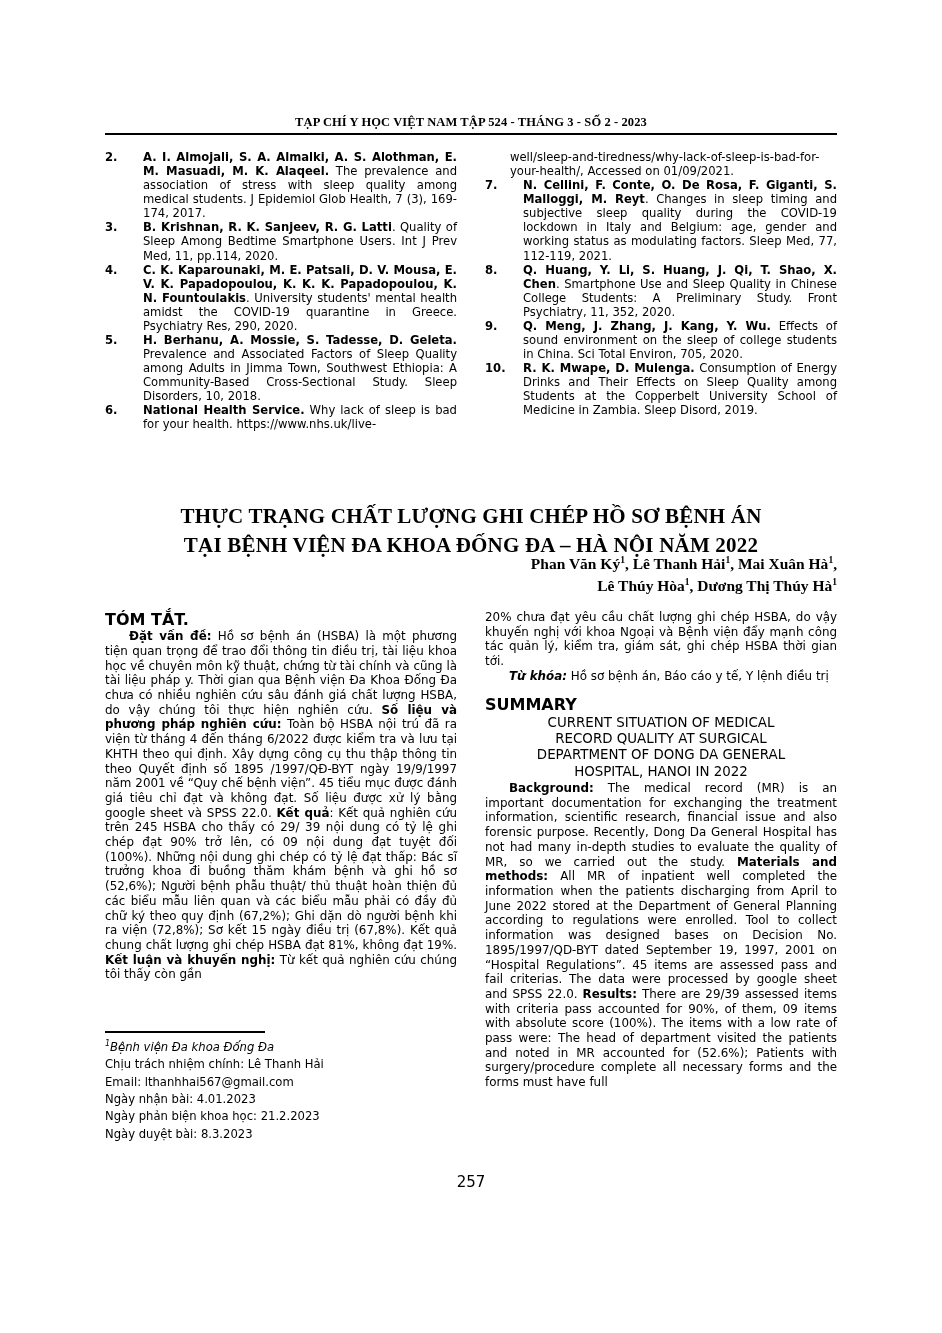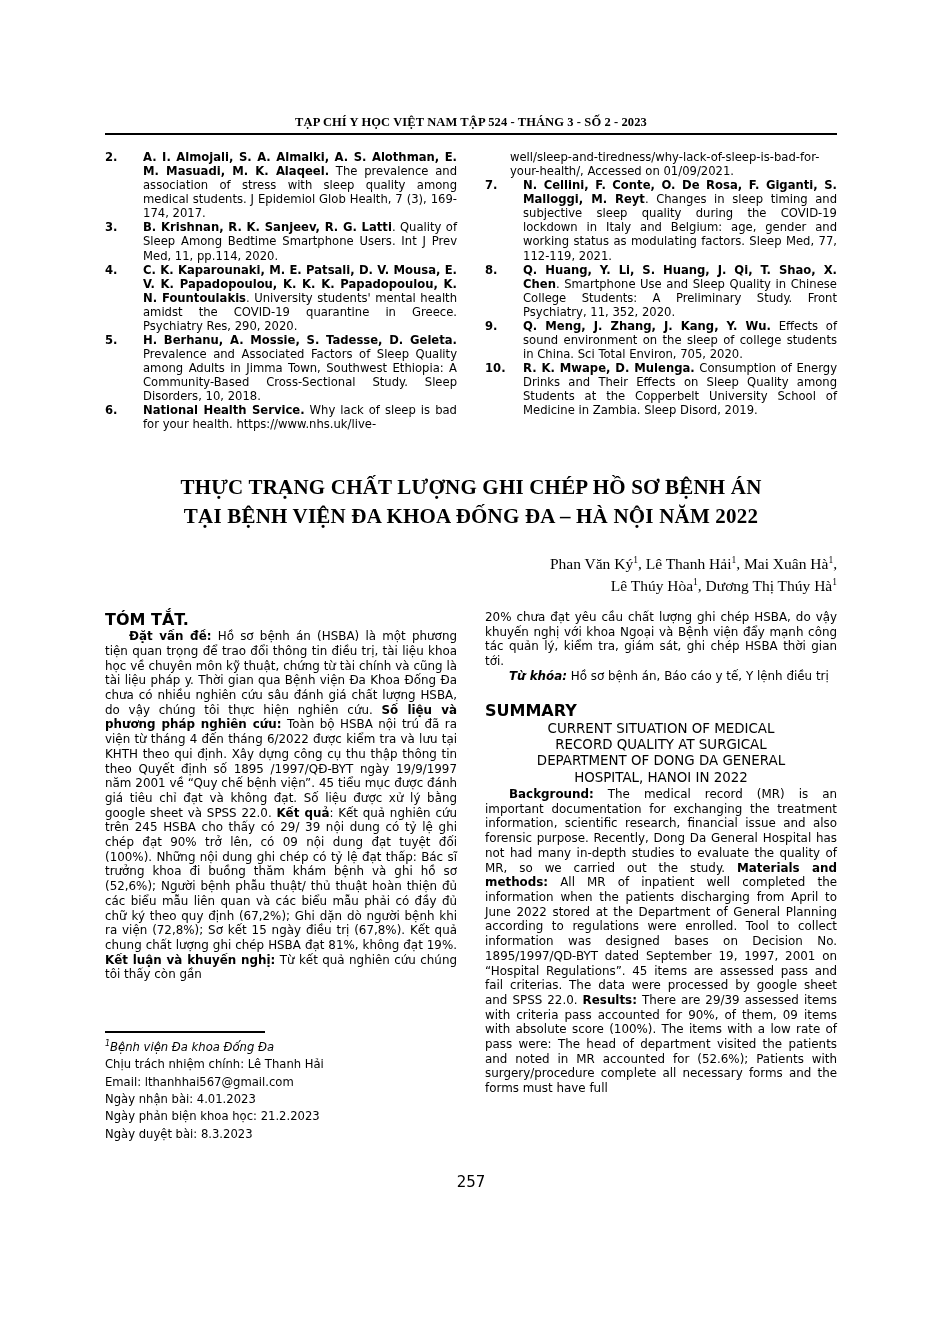--- a/index.html
+++ b/index.html
@@ -90,37 +90,37 @@
     text-align: justify;
     font-size: 11.6px;
     line-height: 1.215;
     padding-left: 25px;
   }
 
   
   .art-title {
     position: absolute;
     left: 0;
-    top: 473px;
+    top: 502px;
     width: 732px;
     text-align: center;
     font-family: "Liberation Serif", serif;
     font-weight: bold;
     font-size: 21px;
     line-height: 1.38;
     letter-spacing: 0.2px;
   }
   .authors {
     position: absolute;
     left: 0;
     top: 553px;
     width: 732px;
     text-align: right;
     font-family: "Liberation Serif", serif;
-    font-weight: normal;
+    font-weight: bold;
     font-size: 15.5px;
     line-height: 1.45;
   }
   .authors sup { font-size: 9.5px; vertical-align: super; }
 
   
   .abs {
     font-family: "DejaVu Sans", sans-serif;
     font-size: 11.9px;
     line-height: 1.235;
@@ -243,21 +243,21 @@
 
       <div class="col col-left" style="top:610px;">
         <div class="sec-head">TÓM TẮT.</div>
         <div class="abs indent"><b>Đặt vấn đề:</b><span> Hồ sơ bệnh án (HSBA) là một phương tiện quan trọng để trao đổi thông tin điều trị, tài liệu khoa học về chuyên môn kỹ thuật, chứng từ tài chính và cũng là tài liệu pháp y. Thời gian qua Bệnh viện Đa Khoa Đống Đa chưa có nhiều nghiên cứu sâu đánh giá chất lượng HSBA, do vậy chúng tôi thực hiện nghiên cứu. </span><b>Số liệu và phương pháp nghiên cứu:</b><span> Toàn bộ HSBA nội trú đã ra viện từ tháng 4 đến tháng 6/2022 được kiểm tra và lưu tại KHTH theo qui định. Xây dựng công cụ thu thập thông tin theo Quyết định số 1895 /1997/QĐ-BYT ngày 19/9/1997 năm 2001 về “Quy chế bệnh viện”. 45 tiểu mục được đánh giá tiêu chỉ đạt và không đạt. Số liệu được xử lý bằng google sheet và SPSS 22.0. </span><b>Kết quả</b><span>: Kết quả nghiên cứu trên 245 HSBA cho thấy có 29/ 39 nội dung có tỷ lệ ghi chép đạt 90% trở lên, có 09 nội dung đạt tuyệt đối (100%). Những nội dung ghi chép có tỷ lệ đạt thấp: Bác sĩ trưởng khoa đi buồng thăm khám bệnh và ghi hồ sơ (52,6%); Người bệnh phẫu thuật/ thủ thuật hoàn thiện đủ các biểu mẫu liên quan và các biểu mẫu phải có đầy đủ chữ ký theo quy định (67,2%); Ghi dặn dò người bệnh khi ra viện (72,8%); Sơ kết 15 ngày điều trị (67,8%). Kết quả chung chất lượng ghi chép HSBA đạt 81%, không đạt 19%. </span><b>Kết luận và khuyến nghị:</b><span> Từ kết quả nghiên cứu chúng tôi thấy còn gần </span></div>
       </div>
 
       <div class="col col-right" style="top:610px;">
         <div class="abs">20% chưa đạt yêu cầu chất lượng ghi chép HSBA, do vậy khuyến nghị với khoa Ngoại và Bệnh viện đẩy mạnh công tác quản lý, kiểm tra, giám sát, ghi chép HSBA thời gian tới.</div>
         <div class="abs indent" style="margin-top:0px;"><b><i>Từ khóa:</i></b><span> Hồ sơ bệnh án, Báo cáo y tế, Y lệnh điều trị</span></div>
 
-        <div class="sec-head" style="margin-top:17px;">SUMMARY</div>
+        <div class="sec-head" style="margin-top:11px;">SUMMARY</div>
 
         <div class="eng-title">
           <div>CURRENT SITUATION OF MEDICAL</div>
           <div>RECORD QUALITY AT SURGICAL</div>
           <div>DEPARTMENT OF DONG DA GENERAL</div>
           <div>HOSPITAL, HANOI IN 2022</div>
         </div>
 
         <div class="abs indent" style="margin-top:1px;"><b>Background:</b><span> The medical record (MR) is an important documentation for exchanging the treatment information, scientific research, financial issue and also forensic purpose. Recently, Dong Da General Hospital has not had many in-depth studies to evaluate the quality of MR, so we carried out the study. </span><b>Materials and methods:</b><span> All MR of inpatient well completed the information when the patients discharging from April to June 2022 stored at the Department of General Planning according to regulations were enrolled. Tool to collect information was designed bases on Decision No. 1895/1997/QD-BYT dated September 19, 1997, 2001 on “Hospital Regulations”. 45 items are assessed pass and fail criterias. The data were processed by google sheet and SPSS 22.0. </span><b>Results:</b><span> There are 29/39 assessed items with criteria pass accounted for 90%, of them, 09 items with absolute score (100%). The items with a low rate of pass were: The head of department visited the patients and noted in MR accounted for (52.6%); Patients with surgery/procedure complete all necessary forms and the forms must have full</span></div>
       </div>

